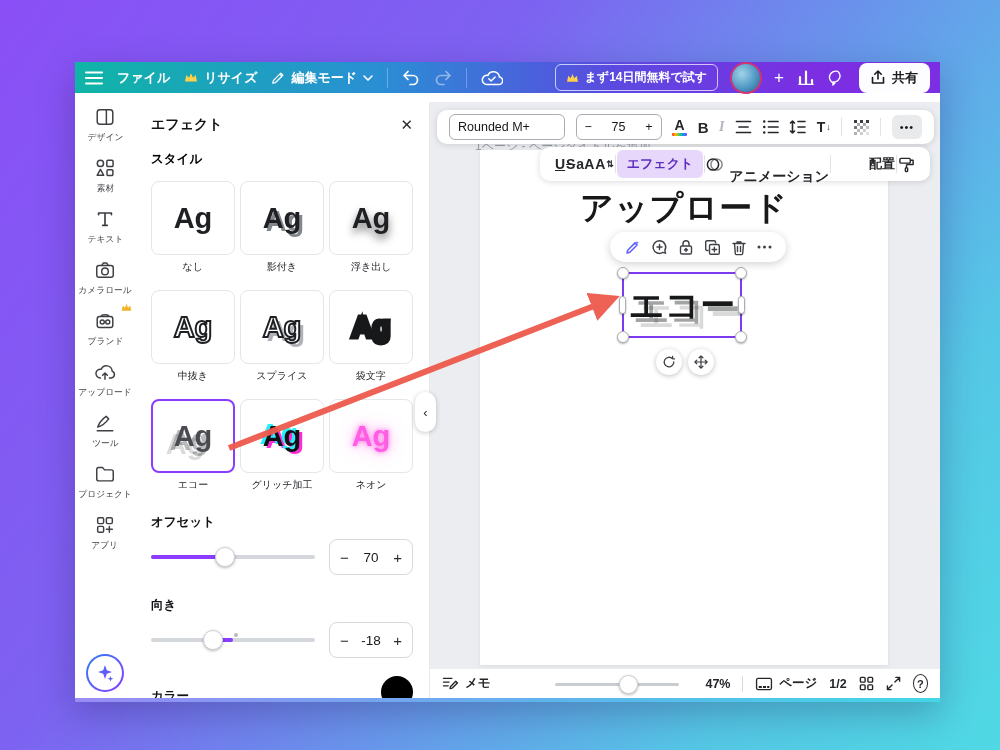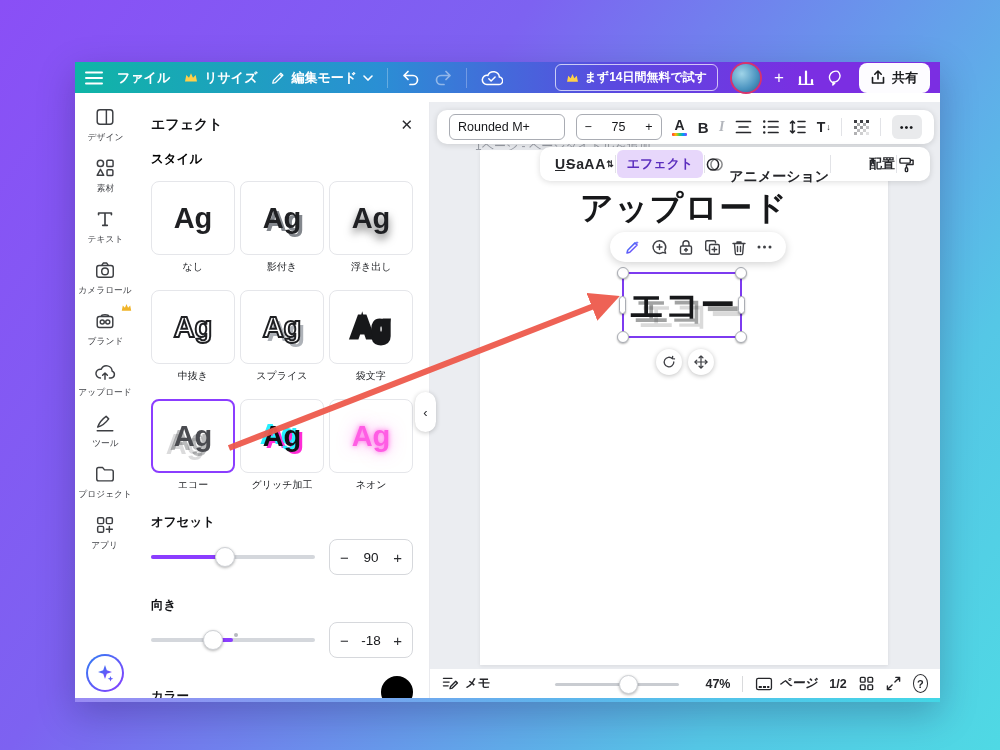--- a/index.html
+++ b/index.html
@@ -375,21 +375,21 @@
 
         <div class="ctl-label">オフセット</div>
         <div class="ctl-row">
           <div class="slider">
             <div class="track"></div>
             <div class="fill" style="left:0;width:45%;"></div>
             <div class="handle" style="left:calc(45% - 10px);"></div>
           </div>
           <div class="stepper">
             <span class="sign">−</span>
-            <span>90</span>
+            <span>70</span>
             <span class="sign">+</span>
           </div>
         </div>
 
         <div class="ctl-label">向き</div>
         <div class="ctl-row">
           <div class="slider">
             <div class="track"></div>
             <div class="fill" style="left:38%;width:12%;"></div>
             <div class="center-dot" style="left:calc(52% - 2px);"></div>
@@ -577,21 +577,21 @@
                 <path d="M8.5 13.5 l.6-2.4 5.5-5.5 1.8 1.8-5.5 5.5z"></path>
               </svg>
             <span>メモ</span>
           </div>
           <div class="zoom-slider" style="margin-left:52px;">
             <div class="track"></div>
             <div class="handle"></div>
           </div>
           <span style="margin-left:14px;">47%</span>
           <div class="sb-sep"></div>
-          <div class="bar-item" style="gap:6px;font-size:12.5px;font-style:italic;">
+          <div class="bar-item" style="gap:6px;font-size:12.5px;">
             <svg class="ic" width="18" height="14" viewBox="0 0 20 16" fill="none" stroke="#25262a" stroke-width="1.5" stroke-linejoin="round">
                 <rect x="1.5" y="1.5" width="17" height="13" rx="2"></rect>
                 <path d="M4 11.5 h3.5 M8.8 11.5 h3.5 M13.6 11.5 h2.5" stroke-width="2.2"></path>
               </svg>
             <span>ページ</span>
           </div>
           <span>1/2</span>
           <div class="bar-item">
             <svg class="ic" width="15" height="15" viewBox="0 0 16 16" fill="none" stroke="#25262a" stroke-width="1.5">
                 <rect x="1.5" y="1.5" width="5" height="5" rx="1"></rect>

